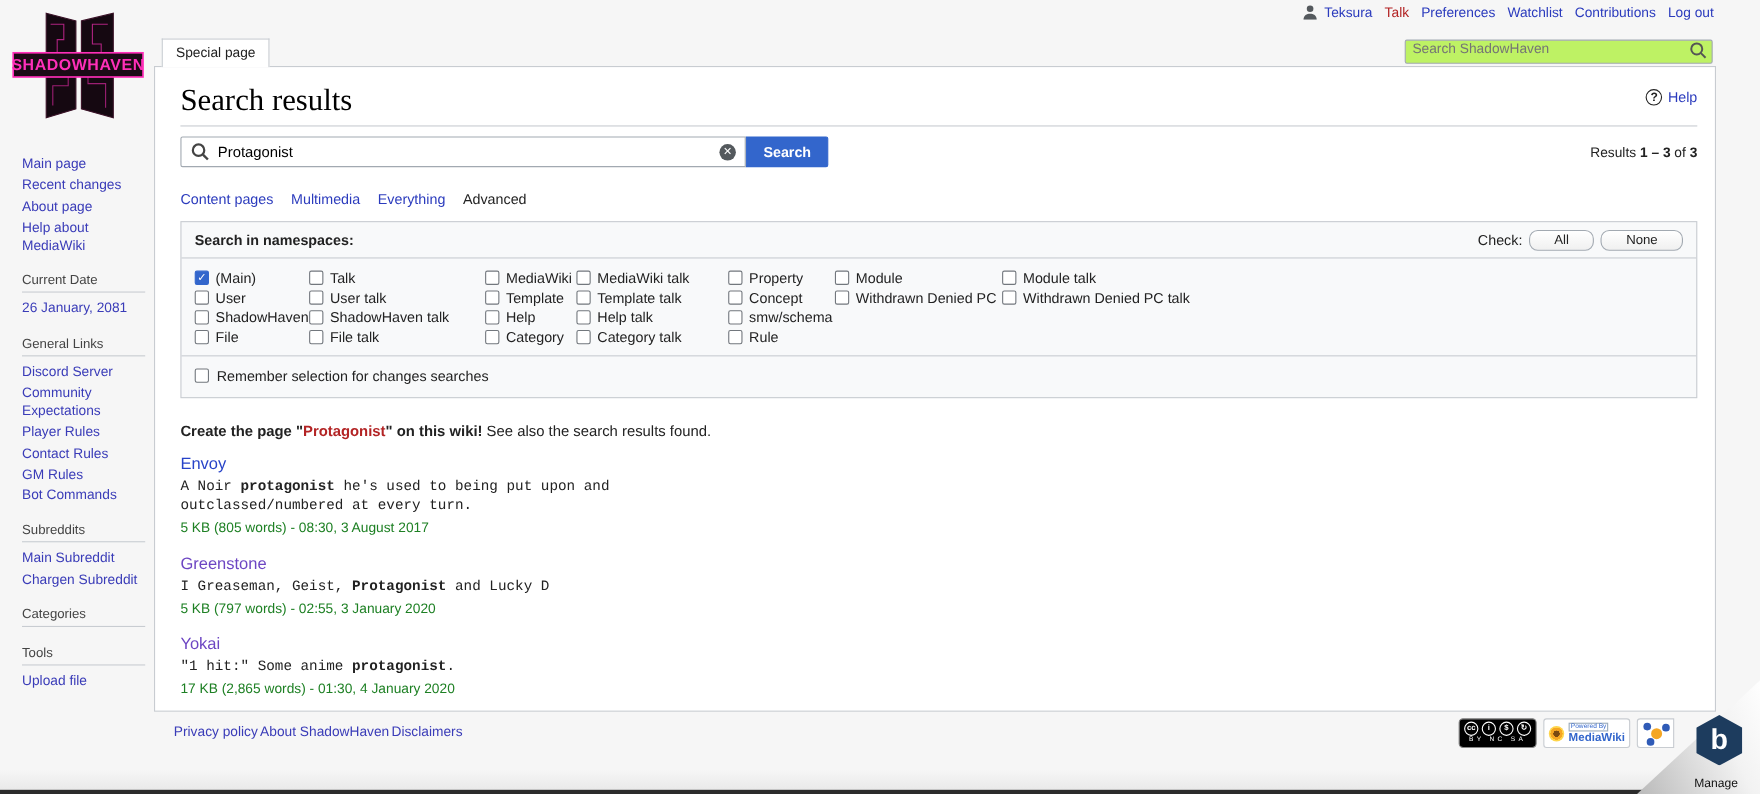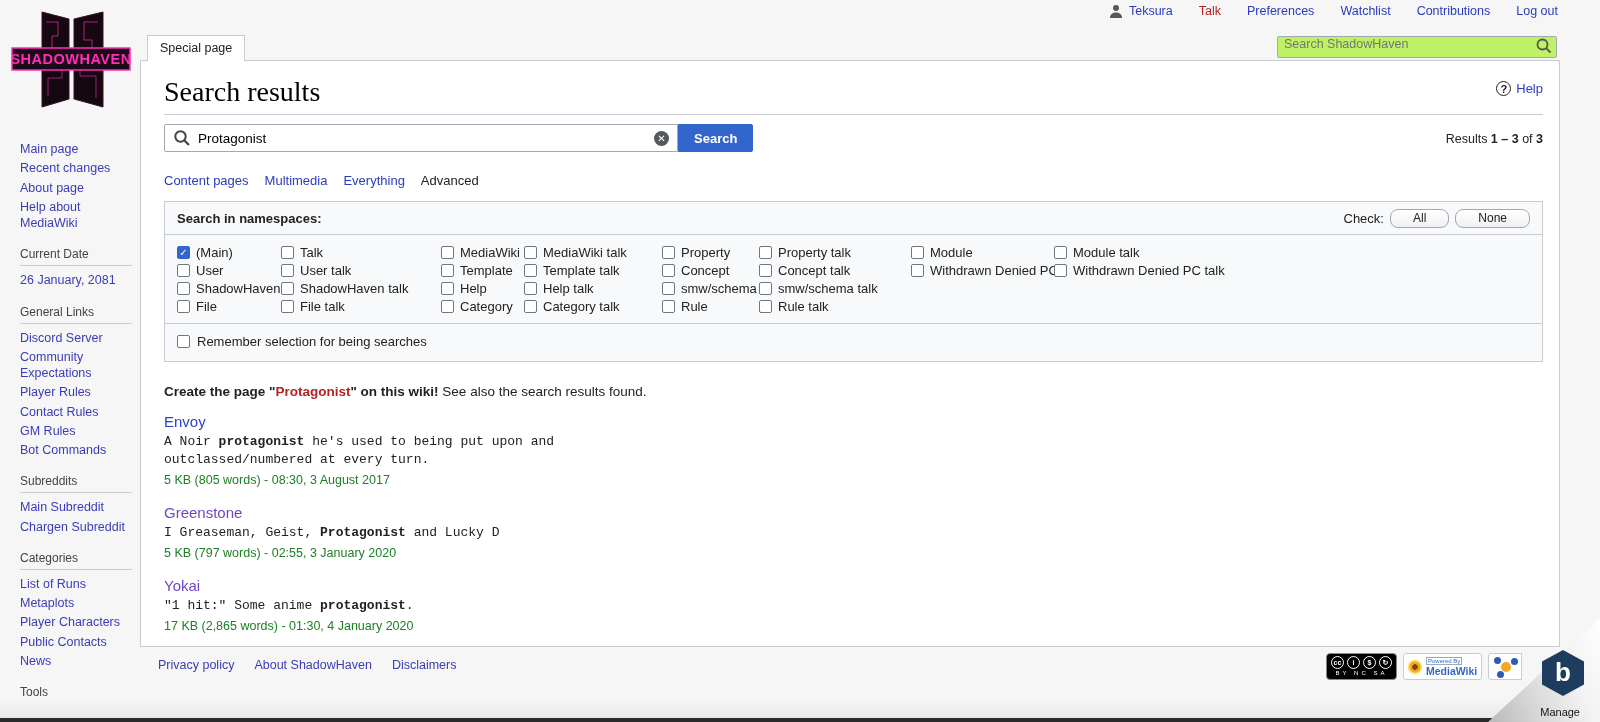--- a/index.html
+++ b/index.html
@@ -87,21 +87,21 @@
   
   #create-line { margin-top:22px; font-size:13.5px; }
   #results-list { margin-top:14px; }
   .result { margin-bottom:15px; }
   .result-title { font-size:15px; color:#2743c8; cursor:pointer; display:inline-block; margin-bottom:3px; }
   .result-title.visited { color:#6d46c3; }
   .result-snippet { max-width:440px; line-height:18px; font-size:13px; color:#222;font-family:Liberation Mono, monospace; }
   .result-meta { color:#1e8024; font-size:12.5px; margin-top:2px; line-height:18px; }
 
   
-  #footer-links { position:absolute; left:158px; top:658px; display:flex; gap:20px; font-size:12.5px; }
+  #footer-links { position:absolute; left:158px; top:658px; display:flex; gap:2px; font-size:12.5px; }
   #footer-links span { color:#3a3cb8; cursor:pointer; }
   #footer-badges { position:absolute; right:78px; top:653px; display:flex; gap:6px; align-items:center; }
   #cc-badge { width:71px; height:27px; background:#000; border:1px solid #888; border-radius:4px; padding-top:2px; cursor:pointer; }
   #cc-badge .circles { display:flex; justify-content:center; gap:3px; }
   #cc-badge .circ { width:13px; height:13px; border:1.5px solid #fff; border-radius:50%; color:#fff; font-size:7px;
     line-height:11px; text-align:center; font-weight:bold; }
   #cc-badge .cc-text { color:#fff; font-size:6px; text-align:center; letter-spacing:3px; margin-top:1px; }
   #mw-badge { width:79px; height:27px; background:#fff; border:1px solid #c8ccd1; border-radius:3px;
     display:flex; align-items:center; padding:0 4px; gap:4px; cursor:pointer; }
   .sunflower { width:14px; height:14px; border-radius:50%;
@@ -137,21 +137,21 @@
   svg { display:block; }
 </style>
 </head>
 <body>
 
 <div id="personal-bar">
   <svg id="user-icon" viewBox="0 0 14 14">
     <circle cx="7" cy="4" r="3" fill="#54595d"></circle>
       <path d="M1 14 c0-4 3-5.5 6-5.5 s6 1.5 6 5.5 z" fill="#54595d"></path>
   </svg>
-  <span id="personal-links" style="display: flex; gap: 26px;">
+  <span id="personal-links" style="display: flex; gap: 11px;">
       <span class="plink">Teksura</span>
       <span class="plink red">Talk</span>
       <span class="plink">Preferences</span>
       <span class="plink">Watchlist</span>
       <span class="plink">Contributions</span>
       <span class="plink">Log out</span>
     </span>
 </div>
 
 <div id="logo">
@@ -205,27 +205,20 @@
     </div>
     <div class="portal">
       <h3>Subreddits</h3>
       <ul>
         <li>Main Subreddit</li>
         <li>Chargen Subreddit</li>
       </ul>
     </div>
     <div class="portal">
       <h3>Categories</h3>
-      <ul>
-        <li>List of Runs</li>
-        <li>Metaplots</li>
-        <li>Player Characters</li>
-        <li>Public Contacts</li>
-        <li>News</li>
-      </ul>
     </div>
     <div class="portal">
       <h3>Tools</h3>
       <ul>
         <li>Upload file</li>
       </ul>
     </div>
   </div>
 
 <div id="content">
@@ -350,38 +343,20 @@
             <span>smw/schema</span>
           </div>
           <div class="ns-item">
             <span class="cb"></span>
             <span>Rule</span>
           </div>
         </div>
         <div class="ns-col">
           <div class="ns-item">
             <span class="cb"></span>
-            <span>Property talk</span>
-          </div>
-          <div class="ns-item">
-            <span class="cb"></span>
-            <span>Concept talk</span>
-          </div>
-          <div class="ns-item">
-            <span class="cb"></span>
-            <span>smw/schema talk</span>
-          </div>
-          <div class="ns-item">
-            <span class="cb"></span>
-            <span>Rule talk</span>
-          </div>
-        </div>
-        <div class="ns-col">
-          <div class="ns-item">
-            <span class="cb"></span>
             <span>Module</span>
           </div>
           <div class="ns-item">
             <span class="cb"></span>
             <span>Withdrawn Denied PC</span>
           </div>
         </div>
         <div class="ns-col">
           <div class="ns-item">
             <span class="cb"></span>
@@ -389,21 +364,21 @@
           </div>
           <div class="ns-item">
             <span class="cb"></span>
             <span>Withdrawn Denied PC talk</span>
           </div>
         </div>
       </div>
     <div class="ns-divider"></div>
     <div id="remember-row">
       <span class="cb"></span>
-      <span>Remember selection for being searches</span>
+      <span>Remember selection for changes searches</span>
     </div>
   </div>
 
   <div id="create-line"><span class="b ">Create the page "</span><span class="b red">Protagonist</span><span class="b ">" on this wiki!</span><span> See also the search results found.</span></div>
 
   <div id="results-list">
       <div class="result"><a class="result-title">Envoy</a><div class="result-snippet"><span>A Noir </span><span class="b ">protagonist</span><span> he's used to being put upon and outclassed/numbered at every turn.</span></div><div class="result-meta">5 KB (805 words) - 08:30, 3 August 2017</div></div>
       <div class="result"><a class="result-title visited">Greenstone</a><div class="result-snippet"><span>I Greaseman, Geist, </span><span class="b ">Protagonist</span><span> and Lucky D</span></div><div class="result-meta">5 KB (797 words) - 02:55, 3 January 2020</div></div>
       <div class="result"><a class="result-title visited">Yokai</a><div class="result-snippet"><span>"1 hit:" Some anime </span><span class="b ">protagonist</span><span>.</span></div><div class="result-meta">17 KB (2,865 words) - 01:30, 4 January 2020</div></div>
     </div>

